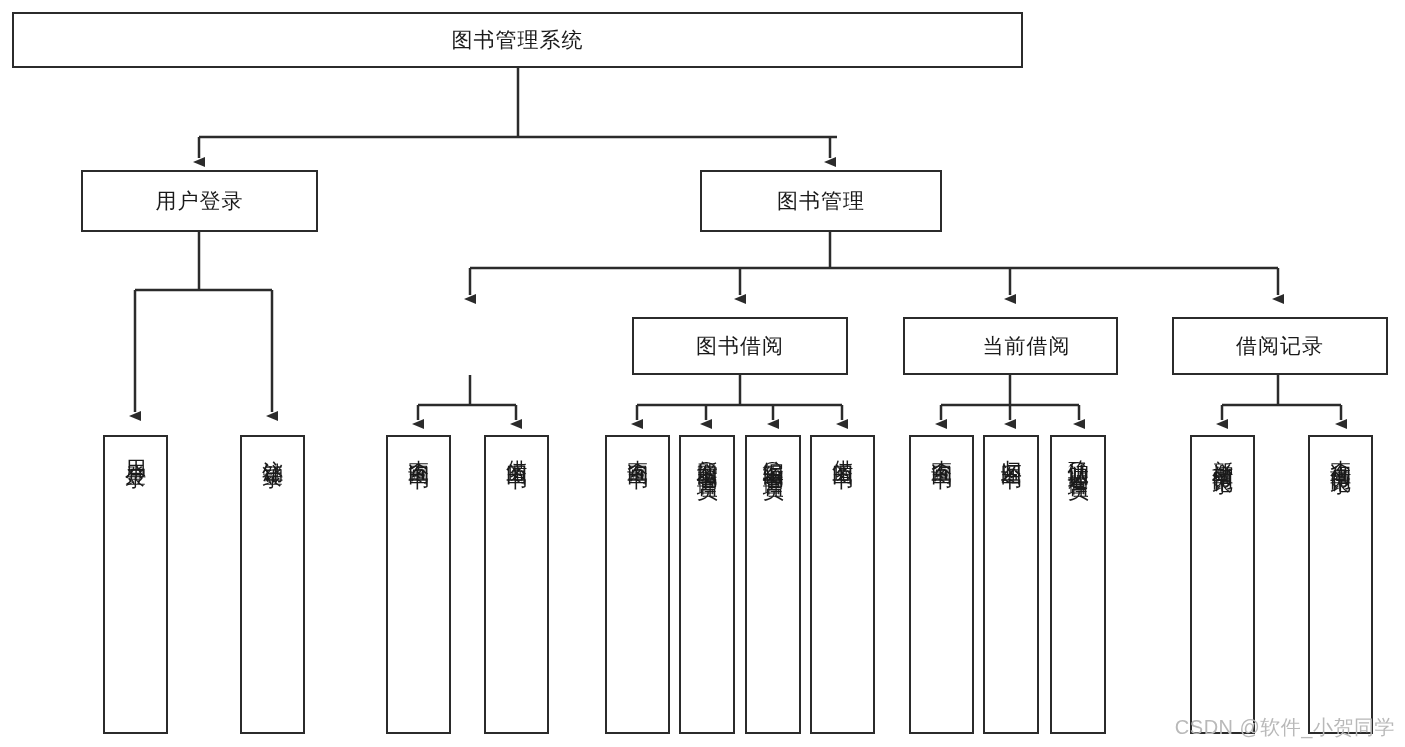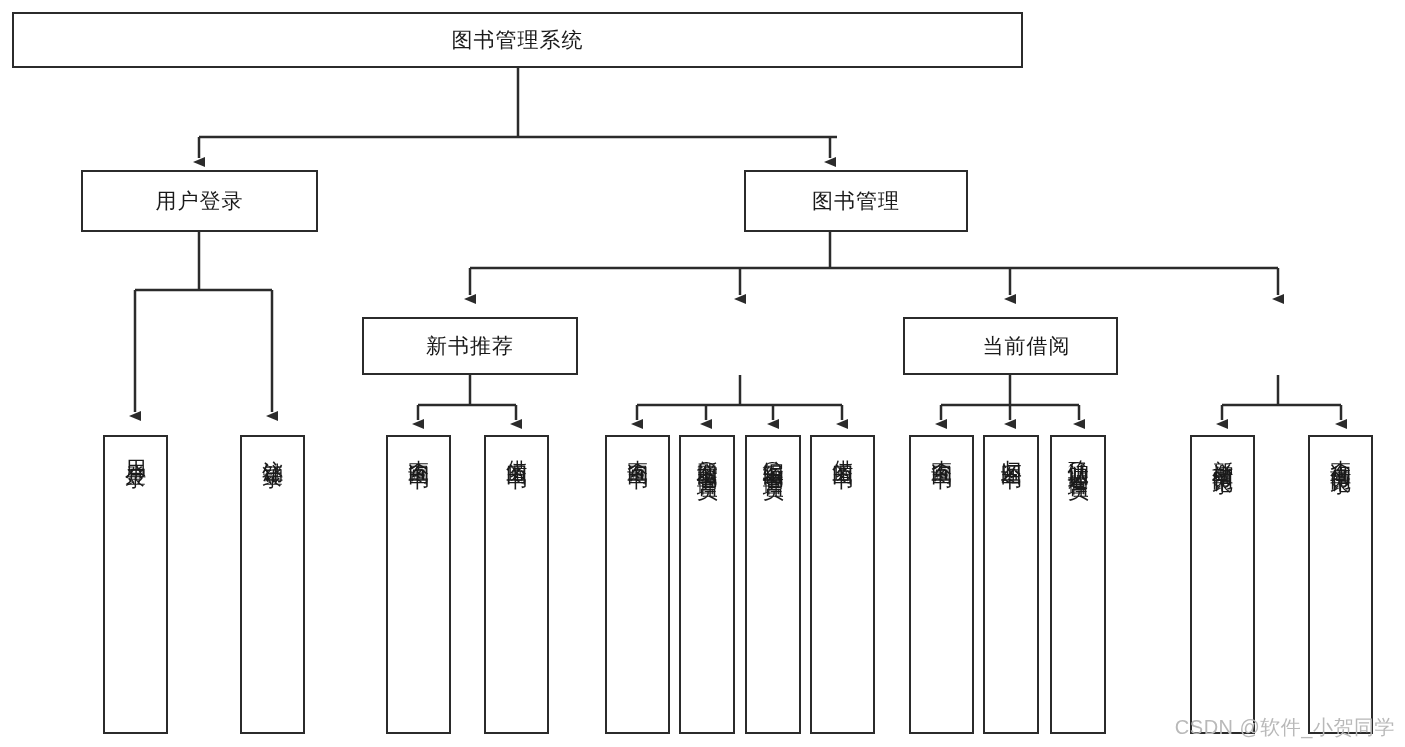--- a/index.html
+++ b/index.html
@@ -118,29 +118,32 @@
     </g>
   </svg>
 
   <div class="node h" style="left:12px; top:12px; width:1011px; height:56px;">
     <span>图书管理系统</span>
   </div>
 
   <div class="node h" style="left:81px; top:170px; width:237px; height:62px;">
     <span>用户登录</span>
   </div>
-  <div class="node h" style="left:744px; top:170px; width:224px; height:62px;justify-content:center;">
+  <div class="node h" style="left:700px; top:170px; width:242px; height:62px;justify-content:center;">
     <span>图书管理</span>
   </div>
 
-  <div class="node h" style="left:362px; top:317px; width:216px; height:58px;">
-    <span>新书推荐</span>
+  <div class="node h" style="left:632px; top:317px; width:216px; height:58px;">
+    <span>图书借阅</span>
   </div>
   <div class="node h" style="left:903px; top:317px; width:215px; height:58px;padding-left:32px;">
     <span>当前借阅</span>
+  </div>
+  <div class="node h" style="left:1172px; top:317px; width:216px; height:58px;">
+    <span>借阅记录</span>
   </div>
 
   <div class="node leaf" style="left:103px; top:435px; width:65px; height:299px;">
     <span class="vtext">用户登录</span>
   </div>
   <div class="node leaf" style="left:240px; top:435px; width:65px; height:299px;">
     <span class="vtext">注销登录</span>
   </div>
 
   <div class="node leaf" style="left:386px; top:435px; width:65px; height:299px;">

